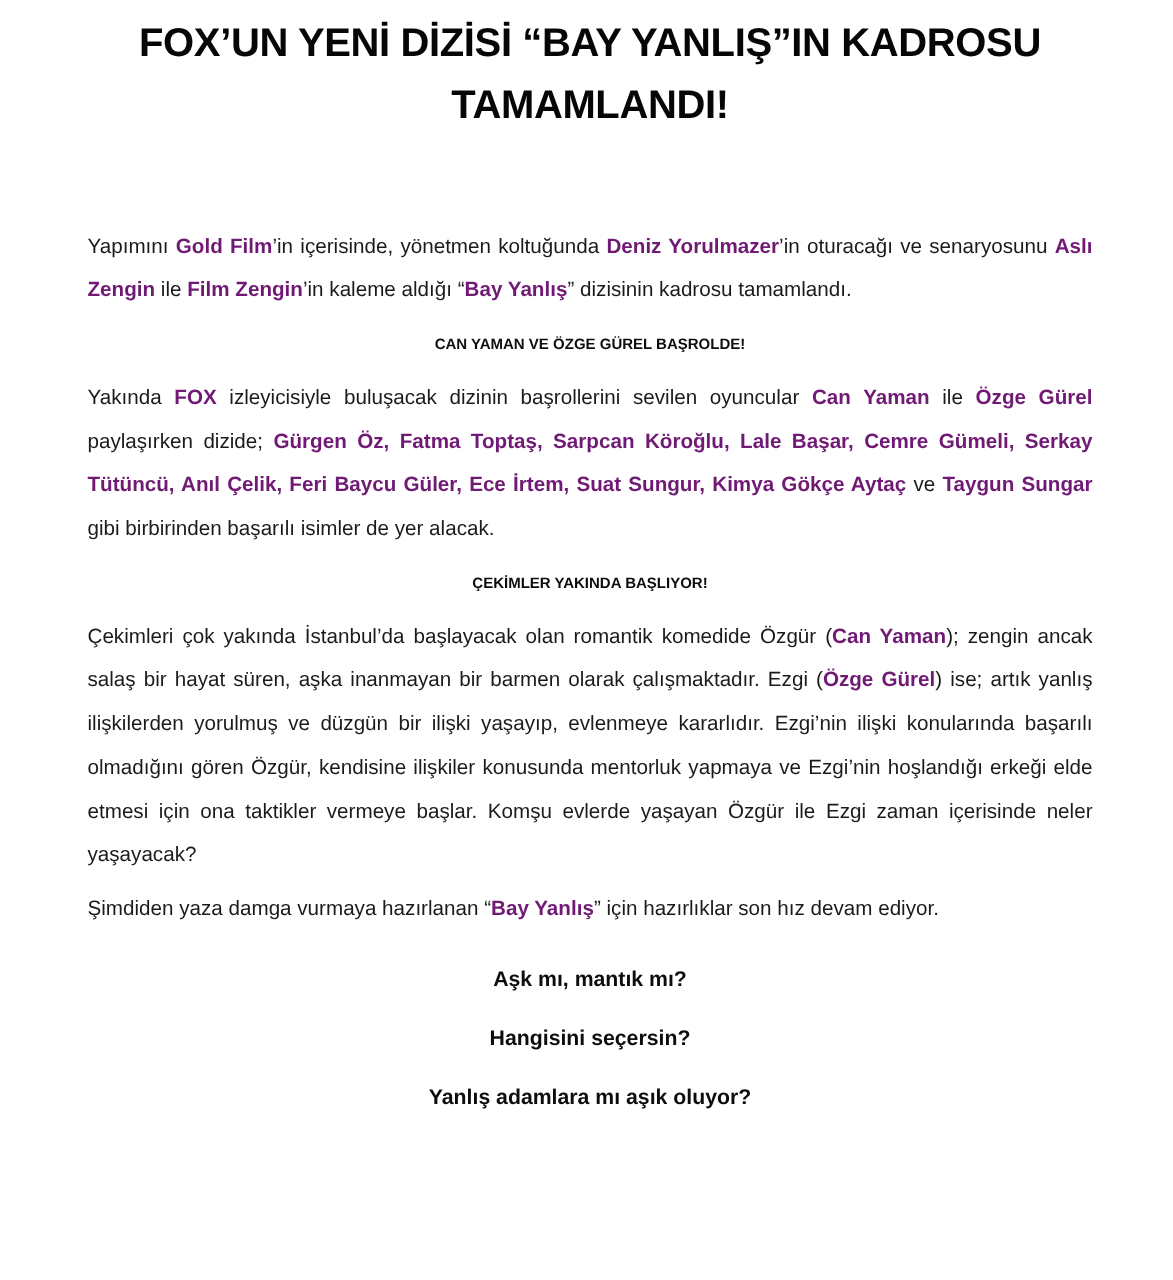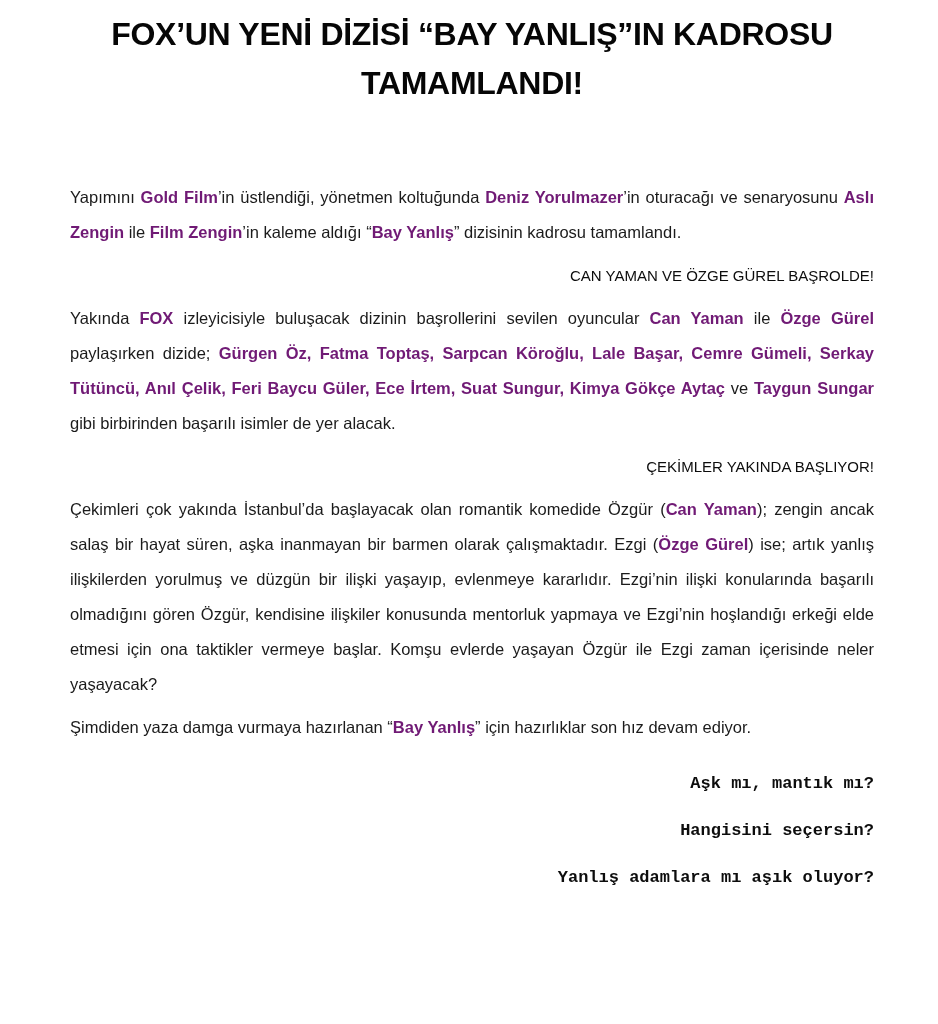--- a/index.html
+++ b/index.html
@@ -31,51 +31,50 @@
   .para {
     font-size: 16.5px;
     line-height: 35px;
     text-align: justify;
     margin: 0 0 8px 0;
   }
   .para b, .para strong {
     color: #701a75;
   }
   .subhead {
-    font-size: 15px;
+    font-size: 12px;
     line-height: 35px;
-    font-weight: 400;
+    font-weight: 700;
     color: #0d0d0d;
     margin: 0 0 8px 0;
-    text-align: right;
+    text-align: center;
   }
   .taglines {
     margin-top: 21px;
-    text-align: right;
-    font-family: Liberation Mono, monospace;
+    text-align: center;
   }
   .tagline {
     font-size: 17px;
     line-height: 35px;
     font-weight: 700;
     color: #0d0d0d;
     margin: 0 0 12px 0;
   }
 </style>
 </head>
 <body>
 
 <main class="page">
 
   <h1 class="doc-title">
     <div>FOX’UN YENİ DİZİSİ “BAY YANLIŞ”IN KADROSU</div>
     <div>TAMAMLANDI!</div>
   </h1>
 
-  <p class="para"><span>Yapımını </span><strong>Gold Film</strong><span>’in üstlendiği, yönetmen koltuğunda </span><strong>Deniz Yorulmazer</strong><span>’in oturacağı ve senaryosunu </span><strong>Aslı Zengin</strong><span> ile </span><strong>Film Zengin</strong><span>’in kaleme aldığı “</span><strong>Bay Yanlış</strong><span>” dizisinin kadrosu tamamlandı.</span></p>
+  <p class="para"><span>Yapımını </span><strong>Gold Film</strong><span>’in içerisinde, yönetmen koltuğunda </span><strong>Deniz Yorulmazer</strong><span>’in oturacağı ve senaryosunu </span><strong>Aslı Zengin</strong><span> ile </span><strong>Film Zengin</strong><span>’in kaleme aldığı “</span><strong>Bay Yanlış</strong><span>” dizisinin kadrosu tamamlandı.</span></p>
 
   <h2 class="subhead">CAN YAMAN VE ÖZGE GÜREL BAŞROLDE!</h2>
 
   <p class="para"><span>Yakında </span><strong>FOX</strong><span> izleyicisiyle buluşacak dizinin başrollerini sevilen oyuncular </span><strong>Can Yaman</strong><span> ile </span><strong>Özge Gürel</strong><span> paylaşırken dizide; </span><strong>Gürgen Öz, Fatma Toptaş, Sarpcan Köroğlu, Lale Başar, Cemre Gümeli, Serkay Tütüncü, Anıl Çelik, Feri Baycu Güler, Ece İrtem, Suat Sungur, Kimya Gökçe Aytaç</strong><span> ve </span><strong>Taygun Sungar</strong><span> gibi birbirinden başarılı isimler de yer alacak.</span></p>
 
   <h2 class="subhead">ÇEKİMLER YAKINDA BAŞLIYOR!</h2>
 
   <p class="para"><span>Çekimleri çok yakında İstanbul’da başlayacak olan romantik komedide Özgür (</span><strong>Can Yaman</strong><span>); zengin ancak salaş bir hayat süren, aşka inanmayan bir barmen olarak çalışmaktadır. Ezgi (</span><strong>Özge Gürel</strong><span>) ise; artık yanlış ilişkilerden yorulmuş ve düzgün bir ilişki yaşayıp, evlenmeye kararlıdır. Ezgi’nin ilişki konularında başarılı olmadığını gören Özgür, kendisine ilişkiler konusunda mentorluk yapmaya ve Ezgi’nin hoşlandığı erkeği elde etmesi için ona taktikler vermeye başlar. Komşu evlerde yaşayan Özgür ile Ezgi zaman içerisinde neler yaşayacak?</span></p>
 
   <p class="para"><span>Şimdiden yaza damga vurmaya hazırlanan “</span><strong>Bay Yanlış</strong><span>” için hazırlıklar son hız devam ediyor.</span></p>

